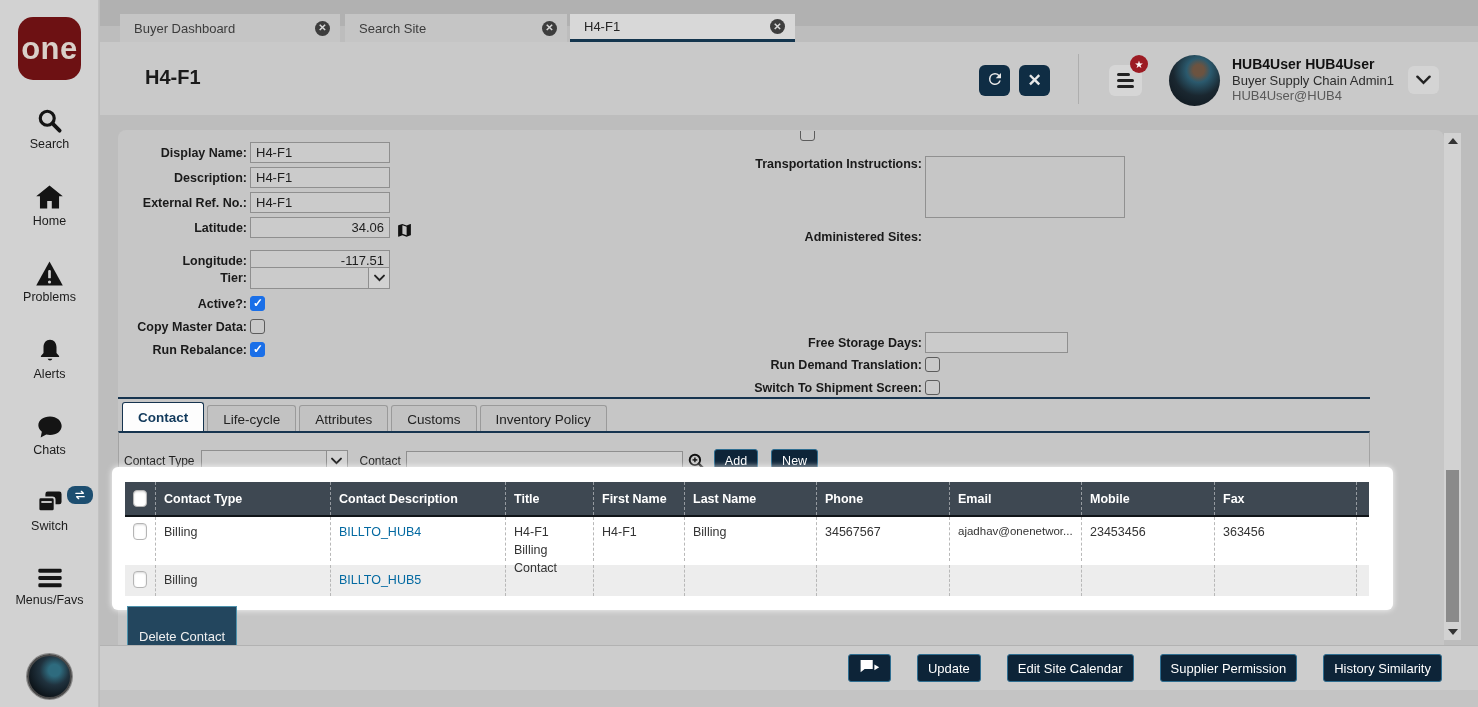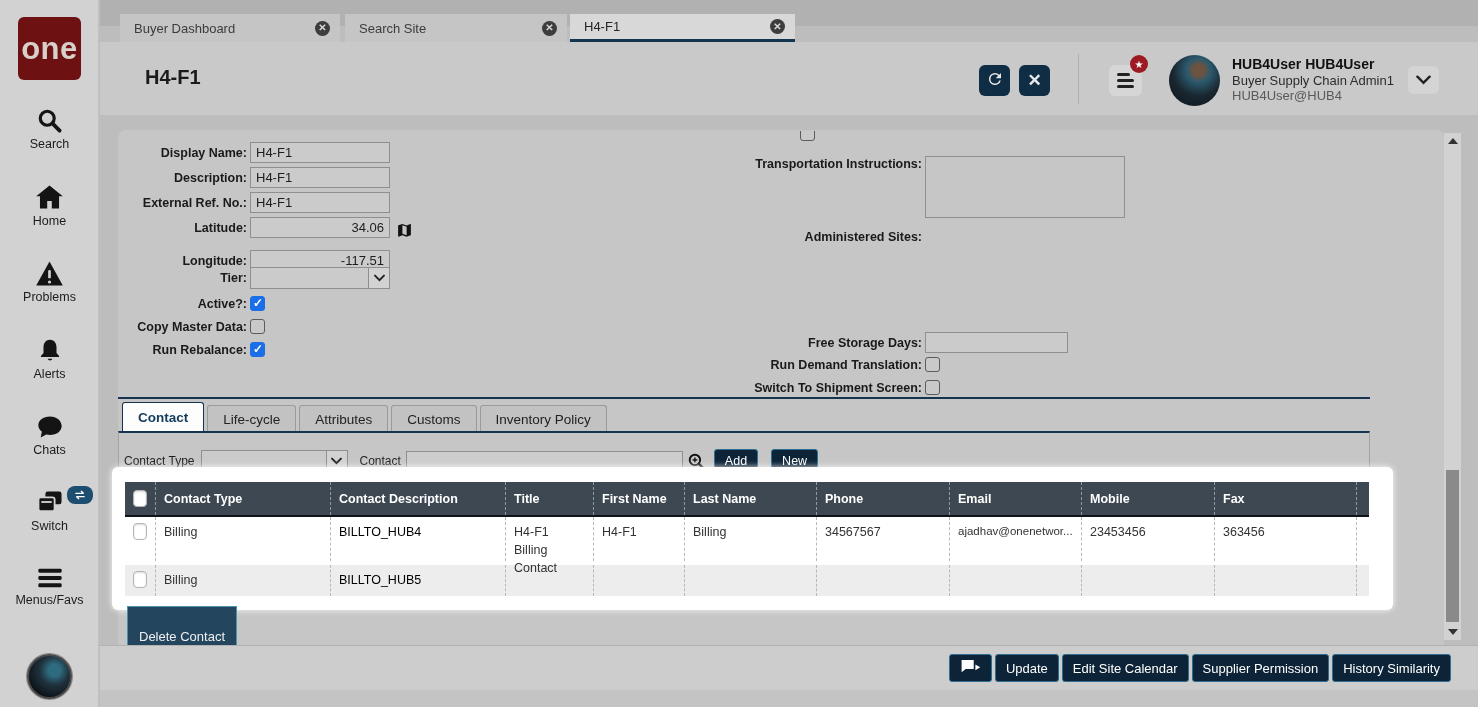--- a/index.html
+++ b/index.html
@@ -1,21 +1,21 @@
 <!DOCTYPE html>
 <html><head>
 <meta charset="utf-8">
 <style>
   * { margin:0; padding:0; box-sizing:border-box; }
   body { font-family:"Liberation Sans", sans-serif; background:#9c9c9c; }
   .app { position:relative; width:1478px; height:707px; background:#bdbdbd; overflow:hidden; }
 
   
   .sidebar { position:absolute; left:0; top:0; width:99px; height:707px; background:#d2d2d2; border-right:1px solid #c2c2c2; z-index:5; }
-  .logo { position:absolute; left:18px; top:17px; width:63px; height:63px; background:#6d1113; border-radius:6px;
+  .logo { position:absolute; left:18px; top:17px; width:63px; height:63px; background:#6d1113; border-radius:15px;
           display:flex; align-items:center; justify-content:center; color:#d9d0c9; font-size:31px; font-weight:bold; letter-spacing:0.5px; }
   .nav-item { position:absolute; left:0; width:99px; display:flex; flex-direction:column; align-items:center; color:#1c1c1c; cursor:pointer; }
   .nav-item .ico { height:30px; display:flex; align-items:flex-end; justify-content:center; color:#141414; }
   .nav-item .lbl { font-size:12.5px; margin-top:3px; color:#1c1c1c; }
   .switch-badge { position:absolute; right:6px; top:0px; width:26px; height:18px; background:#1d4e70; border-radius:8px;
                   color:#fff; display:flex; align-items:center; justify-content:center; }
   .robot-btn { position:absolute; left:27px; top:654px; width:45px; height:45px; border-radius:50%;
                background:radial-gradient(circle at 62% 35%, #2e6b7e 0 16%, #20323e 40%, #0b1116 78%, #000 100%);
                border:2px solid #4a4a4a; box-shadow:0 0 0 1px #888; }
 
@@ -96,34 +96,34 @@
   .ghead .gcell { align-items:center; border-left:1px dashed rgba(255,255,255,.45); }
   .ghead .gcell:first-child { border-left:none; }
   .gbody .gcell { border-left:1px dashed #b8b8b8; color:#333; line-height:1.45; }
   .gbody .gcell:first-child { border-left:none; }
   .gbody.r1 { background:#fff; height:44px; }
   .gbody.r2 { background:#ededed; height:31px; margin-top:4px; }
   .col-cb{width:30px; justify-content:center;} .col-ct{width:175px;} .col-cd{width:175px;} .col-title{width:88px;}
   .col-fn{width:91px;} .col-ln{width:132px;} .col-ph{width:133px;} .col-em{width:132px;} .col-mo{width:133px;}
   .col-fx{width:142px;} .col-fill{width:13px; padding:0;}
   .gcb { width:17px; height:17px; background:#fff; border:1px solid #b5b5b5; border-radius:4px; box-shadow:inset 0 1px 2px rgba(0,0,0,.15); cursor:pointer; }
-  .link { color:#000000; cursor:pointer; }
+  .link { color:#0369a1; cursor:pointer; }
   .del-btn { position:absolute; left:9px; top:476px; background:#23465e; border:1px solid #4e93ad; color:#f0f0f0;
              font-size:13px; font-family:"Liberation Sans",sans-serif; padding:22px 11px; cursor:pointer; }
 
   
   .vscroll { position:absolute; left:1444px; top:133px; width:17px; height:507px; background:#d2d2d2; }
   .varrow { position:absolute; left:0; width:17px; height:16px; display:flex; align-items:center; justify-content:center; cursor:pointer; }
   .tri-up { width:0; height:0; border-left:5px solid transparent; border-right:5px solid transparent; border-bottom:6px solid #333; }
   .tri-dn { width:0; height:0; border-left:5px solid transparent; border-right:5px solid transparent; border-top:6px solid #333; }
   .vthumb { position:absolute; left:2px; top:337px; width:13px; height:152px; background:#8a8a8a; cursor:grab; }
 
   
   .footer { position:absolute; left:100px; top:645px; right:0; height:45px; background:#cdcdcd; border-top:1px solid #b2b2b2;
-            display:flex; align-items:center; justify-content:flex-end; gap:3px; padding-right:27px; }
+            display:flex; align-items:center; justify-content:flex-end; gap:26px; padding-right:36px; }
   .foot-btn { background:#0d2438; border:1px solid #2f6e91; border-radius:3px; color:#fff; font-size:13px;
               font-family:"Liberation Sans",sans-serif; height:28px; padding:0 10px; cursor:pointer; }
   .bottom-strip { position:absolute; left:100px; top:690px; right:0; height:17px; background:#c4c4c4; }
 </style>
 </head>
 <body>
 
 <div class="app">
 
   <aside class="sidebar">

